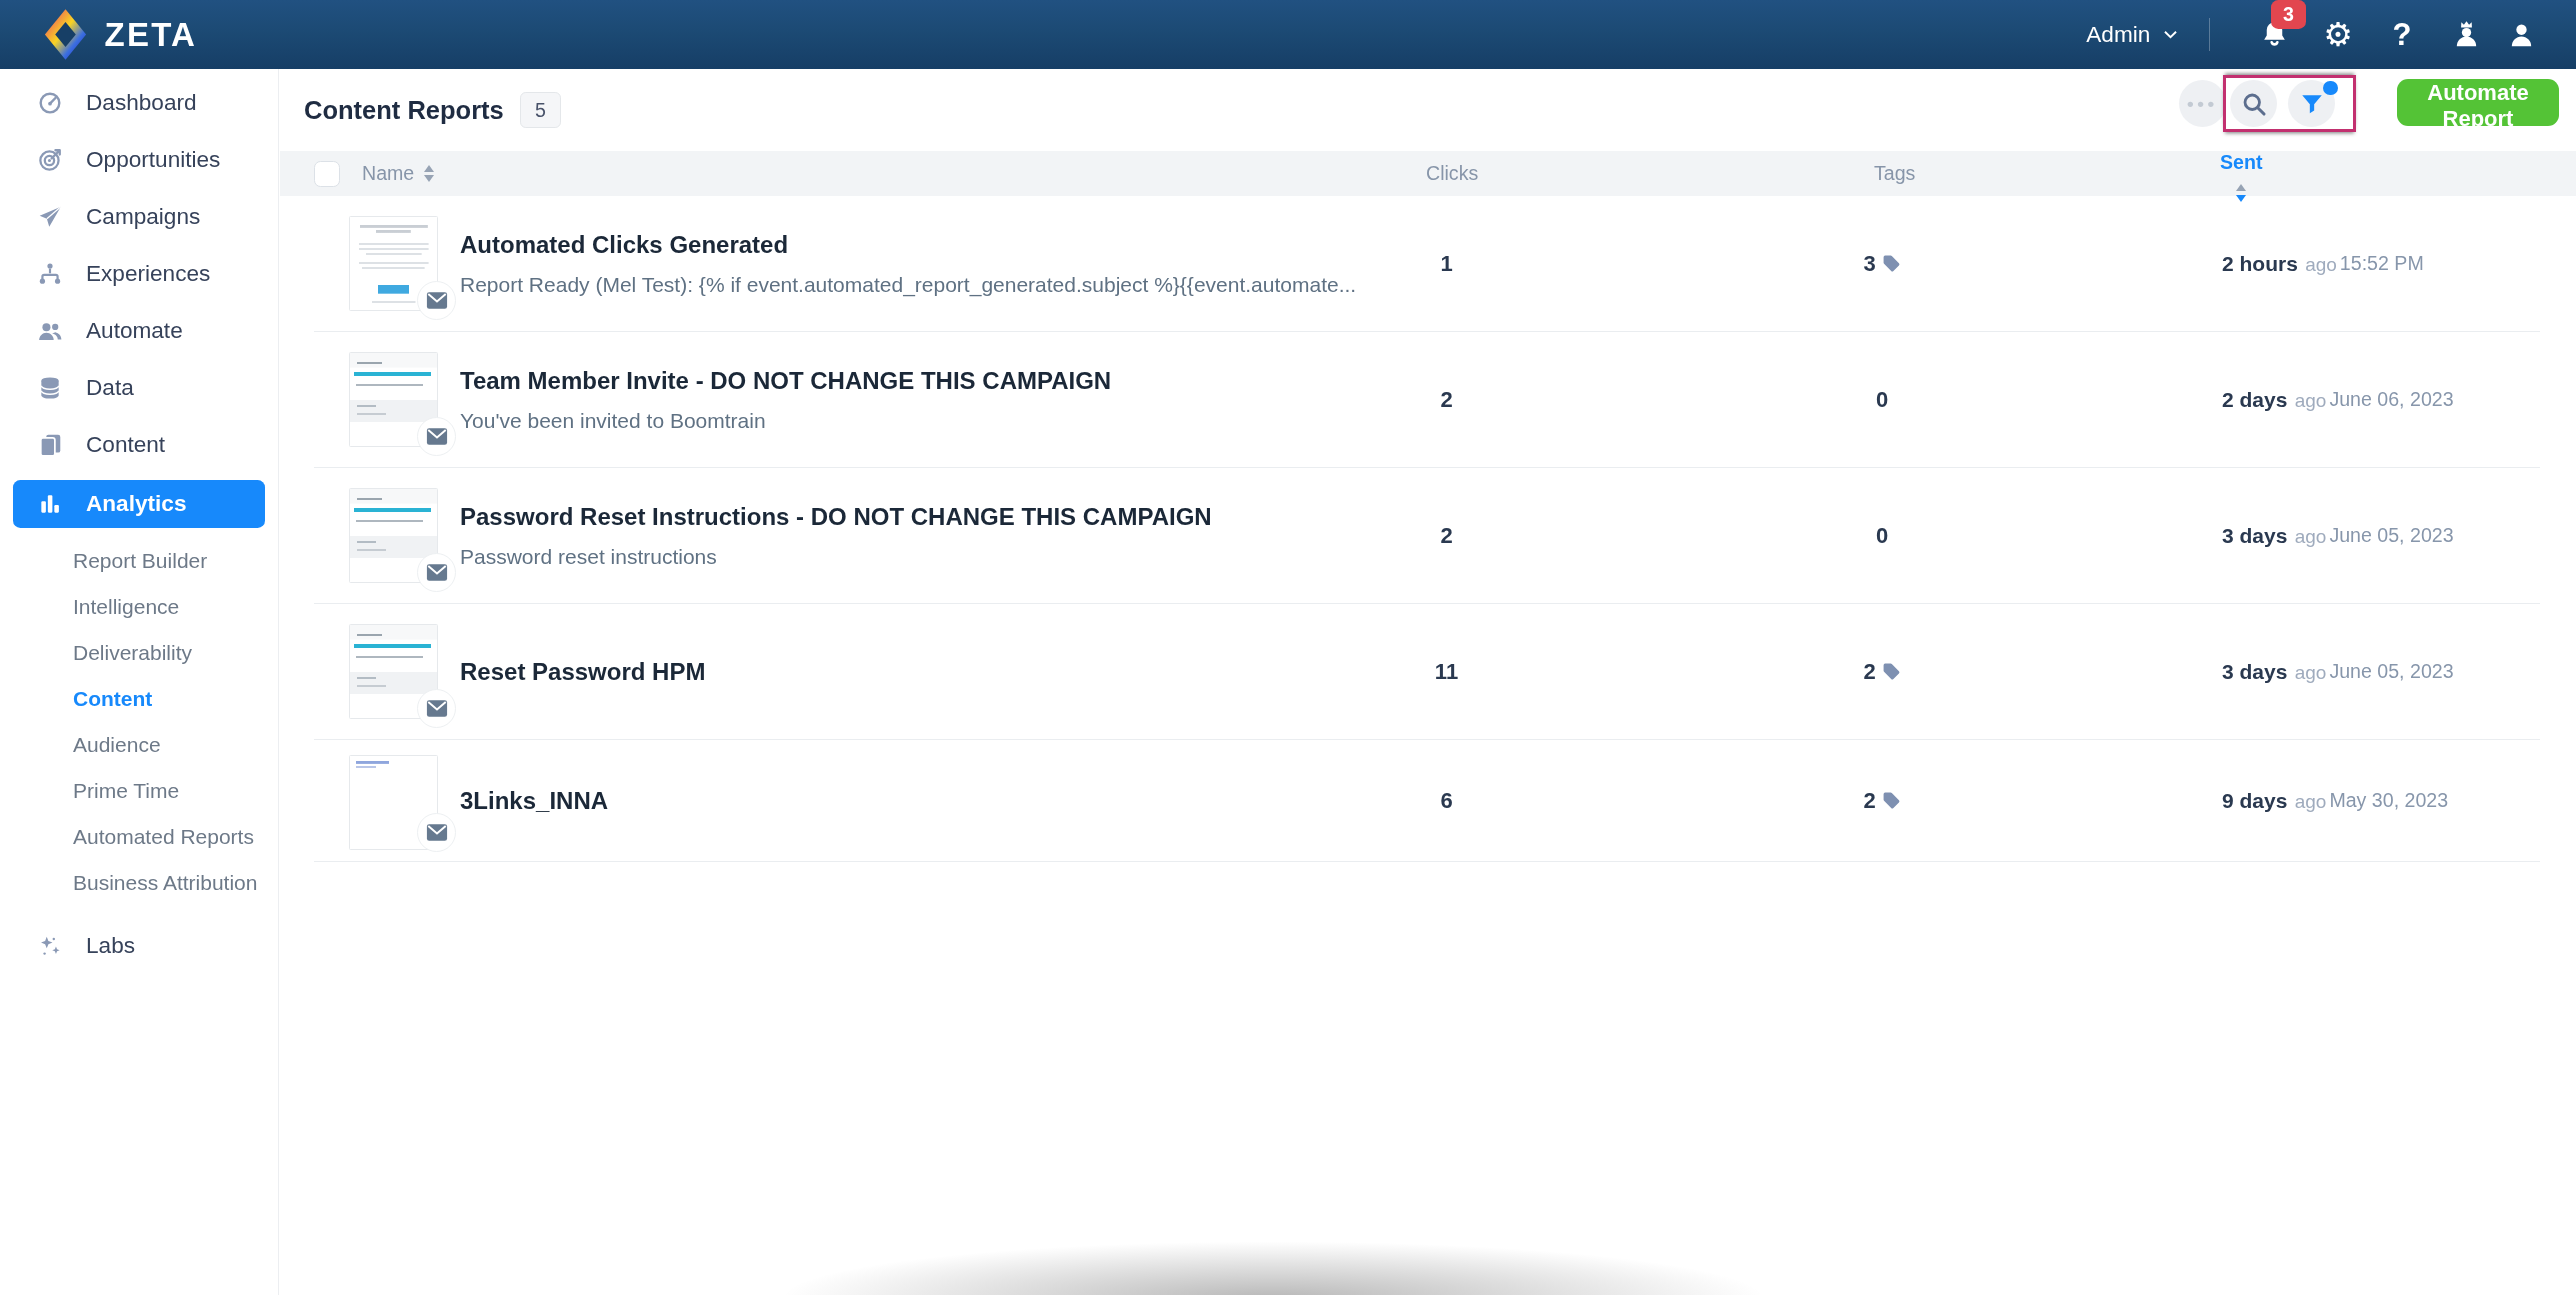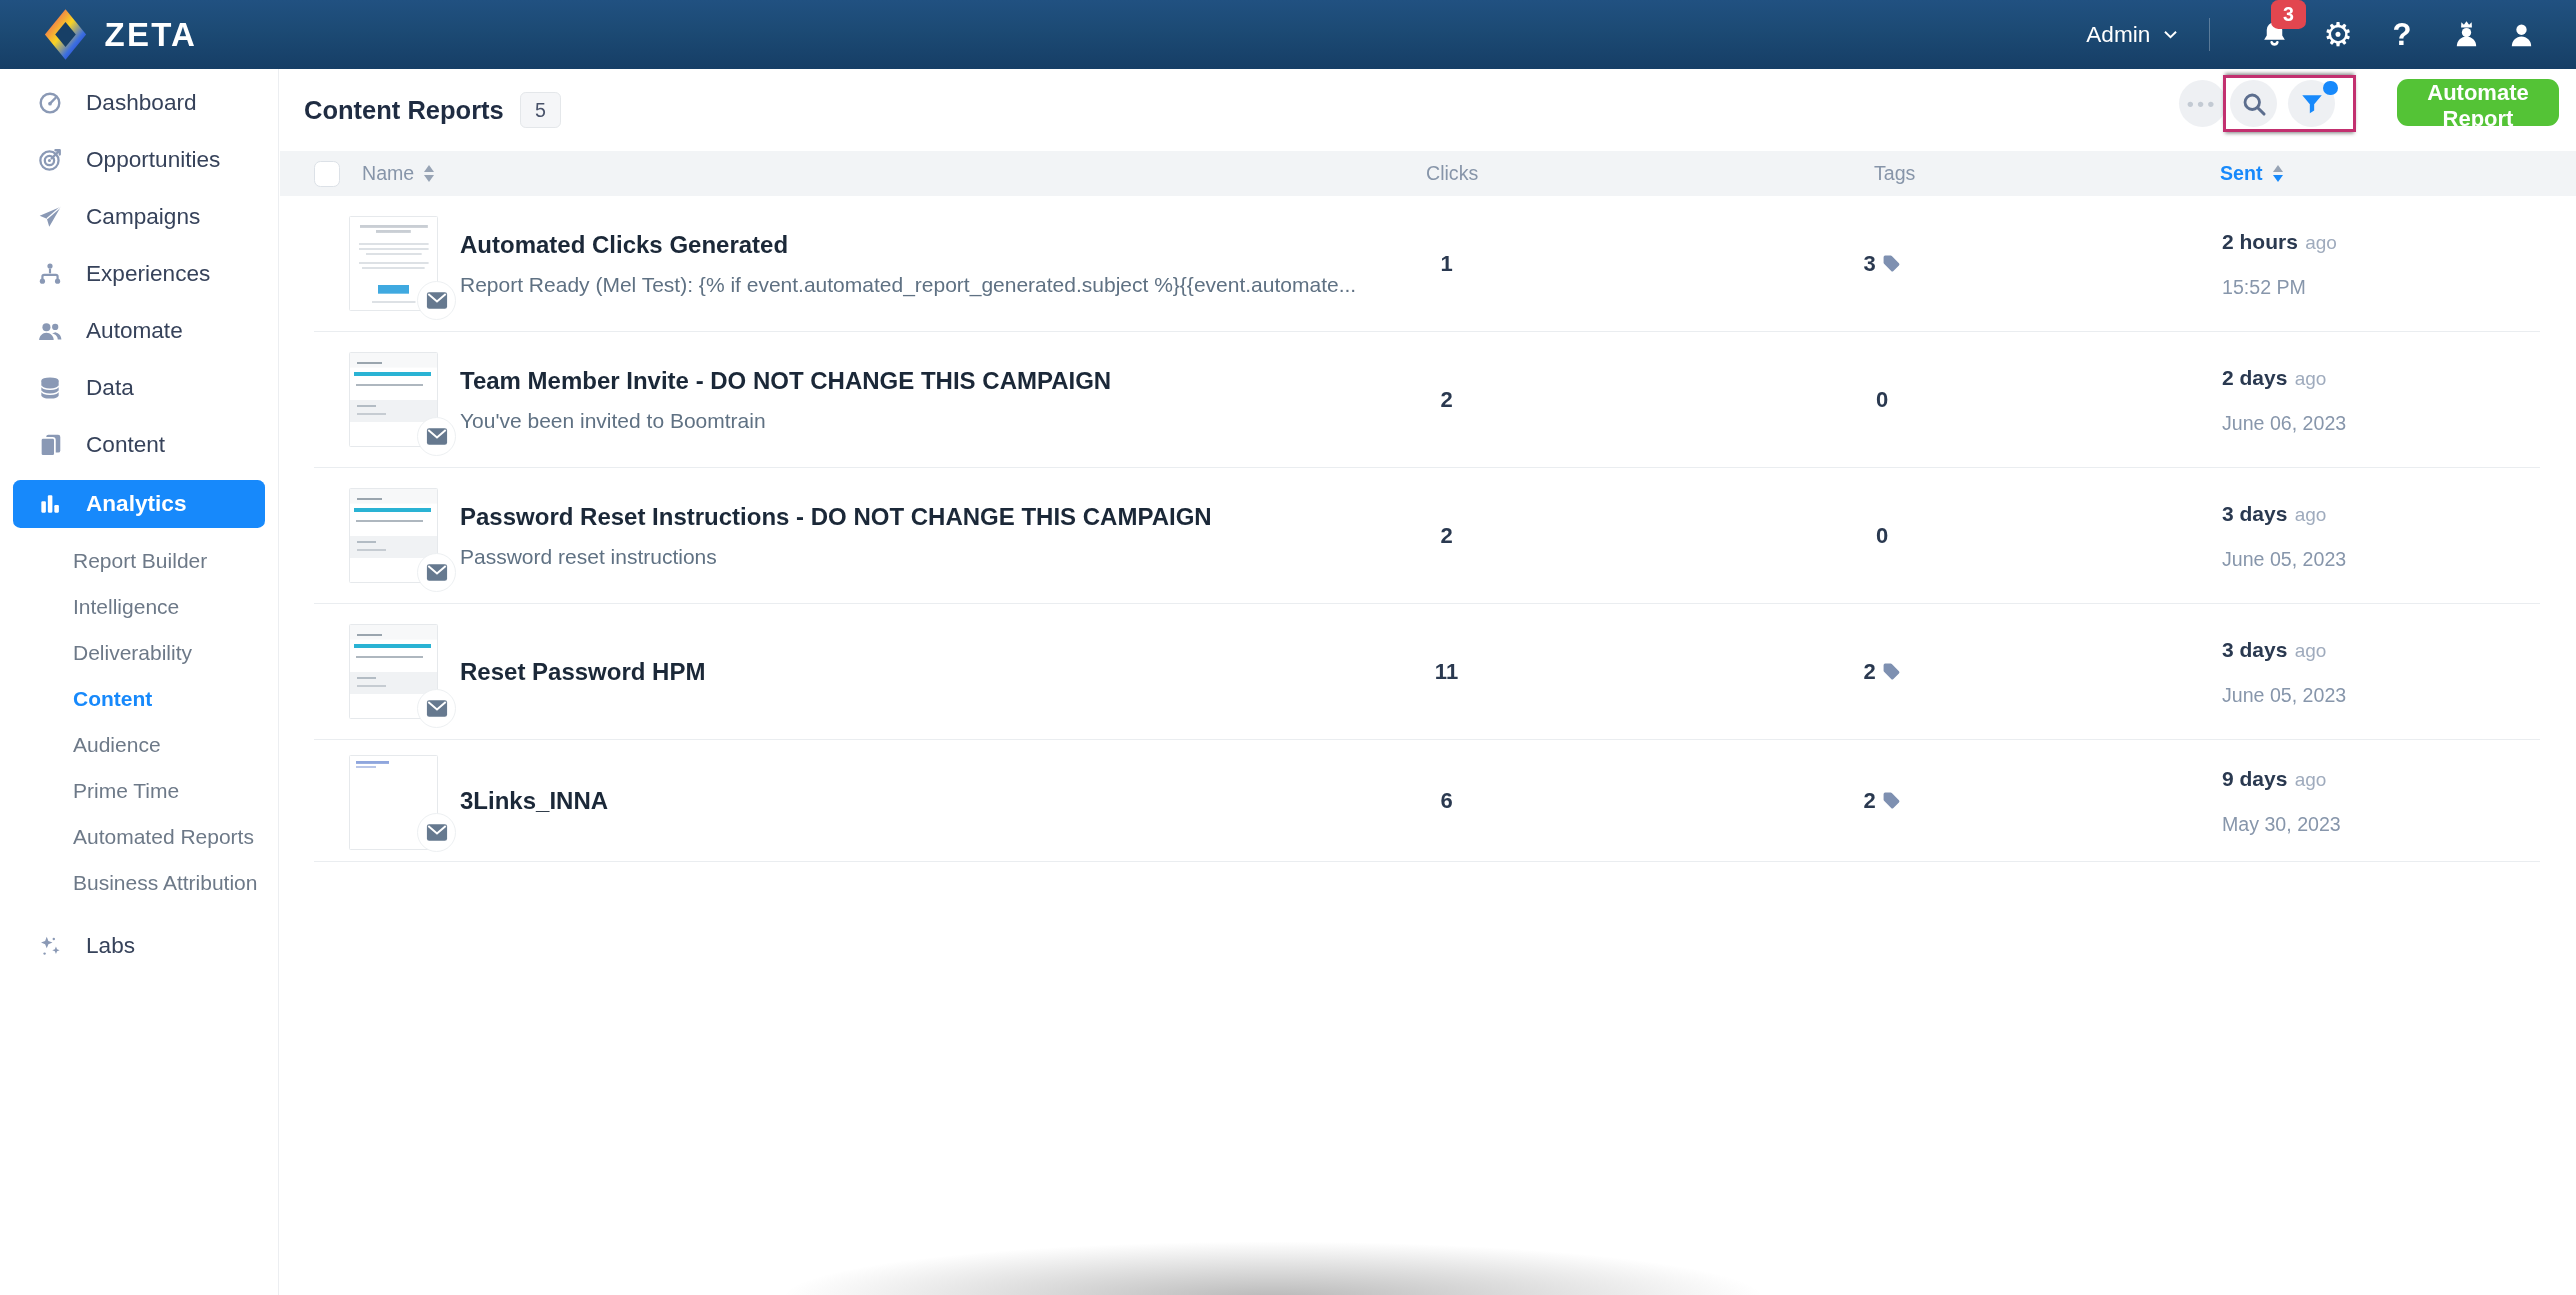--- a/index.html
+++ b/index.html
@@ -57,21 +57,21 @@
                 background:#54c336;color:#fff;font-size:22px;font-weight:bold;cursor:pointer;
                 font-family:"Liberation Sans",sans-serif;}
 
   
   .thead{position:absolute;top:82px;left:0;right:0;height:45px;background:#f2f4f6;}
   .checkbox{position:absolute;left:34px;top:9.5px;width:26px;height:26px;border-radius:6.5px;background:#fff;
             border:1.5px solid #dce1e7;box-sizing:border-box;cursor:pointer;}
   .th{position:absolute;top:0;height:45px;display:flex;align-items:center;gap:10.2px;
       font-size:19.6px;color:#8795a9;font-weight:500;}
   .th-name{left:82px;}  .th-clicks{left:1146px;} .th-tags{left:1594px;}
-  .th-sent{left:1940px;color:#1789fb;font-weight:bold;}
+  .th-sent{left:1940px;color:#1789fb;font-weight:bold;flex-direction:column;}
   .sort{display:inline-flex;flex-direction:column;gap:3.6px;cursor:pointer;}
   .tri-up{width:0;height:0;border-left:5.8px solid transparent;border-right:5.8px solid transparent;
           border-bottom:7.3px solid #97a3b4;}
   .tri-down{width:0;height:0;border-left:5.8px solid transparent;border-right:5.8px solid transparent;
             border-top:7.3px solid #97a3b4;}
   .tri-down.blue{border-top-color:#1789fb;}
 
   
   .rows{position:absolute;top:127px;left:0;right:0;}
   .row{position:relative;height:135px;margin:0 36px 0 34px;border-bottom:1.5px solid #eaedf0;cursor:pointer;}
@@ -101,21 +101,21 @@
   .name-block{position:absolute;left:146px;top:50%;transform:translateY(-50%);
               display:flex;flex-direction:column;gap:14.6px;max-width:910px;}
   .report-name{font-size:24px;font-weight:bold;color:#1b2838;white-space:nowrap;}
   .report-subject{font-size:21px;color:#5f7183;white-space:nowrap;}
   .cell-clicks{position:absolute;left:1089px;width:87px;text-align:center;top:50%;transform:translateY(-50%);
                font-size:22px;font-weight:bold;color:#2a3950;}
   .cell-tags{position:absolute;left:1528px;width:80px;top:50%;transform:translateY(-50%);
              display:flex;align-items:center;justify-content:center;gap:5.8px;
              font-size:22px;font-weight:bold;color:#2a3950;}
   .cell-sent{position:absolute;left:1908px;top:50%;transform:translateY(-50%);
-             display:flex;flex-direction:column;gap:22px;}
+             display:flex;flex-direction:row;gap:3px;}
   .sent-line1{font-size:21px;color:#2a3950;font-weight:bold;}
   .sent-line1 .ago{font-size:19px;color:#9fabbd;font-weight:normal;margin-left:7.3px;}
   .sent-line2{font-size:19.6px;color:#8796ab;}
 
   .vignette{position:absolute;left:338px;bottom:0;width:1310px;height:58px;pointer-events:none;
             background:radial-gradient(50% 130% at 50% 105%, rgba(40,40,40,.33), rgba(40,40,40,0) 75%);}
   svg{display:block;}
 </style>
 </head>
 <body>

